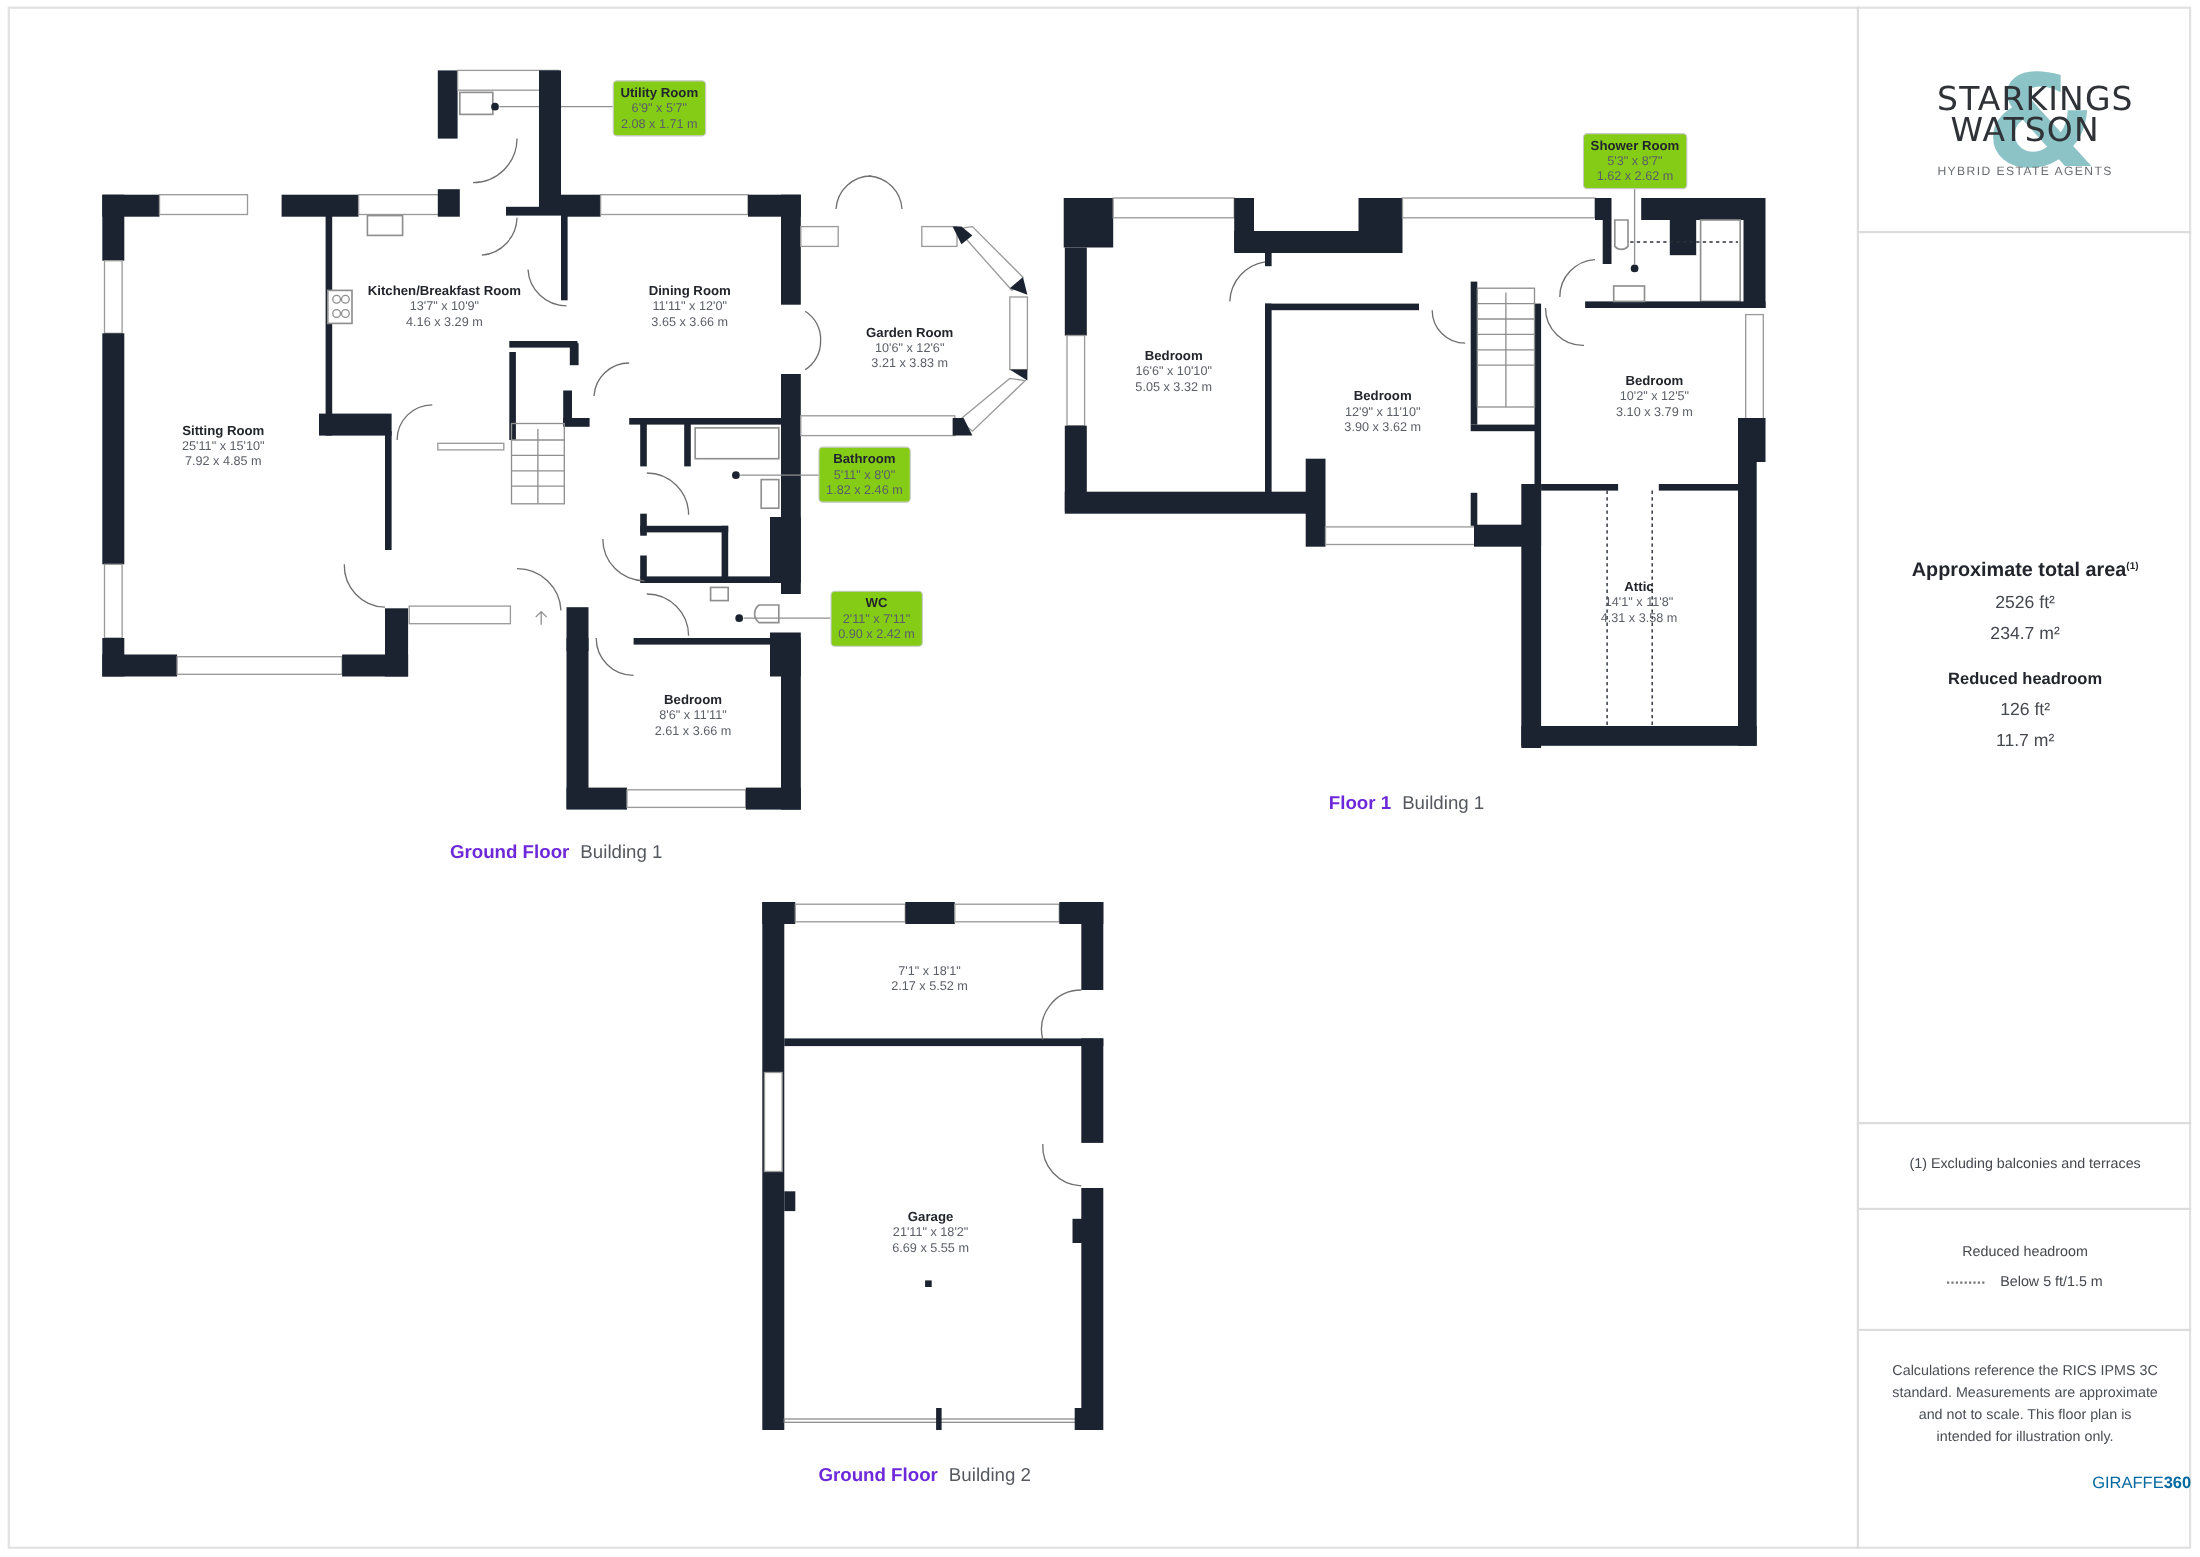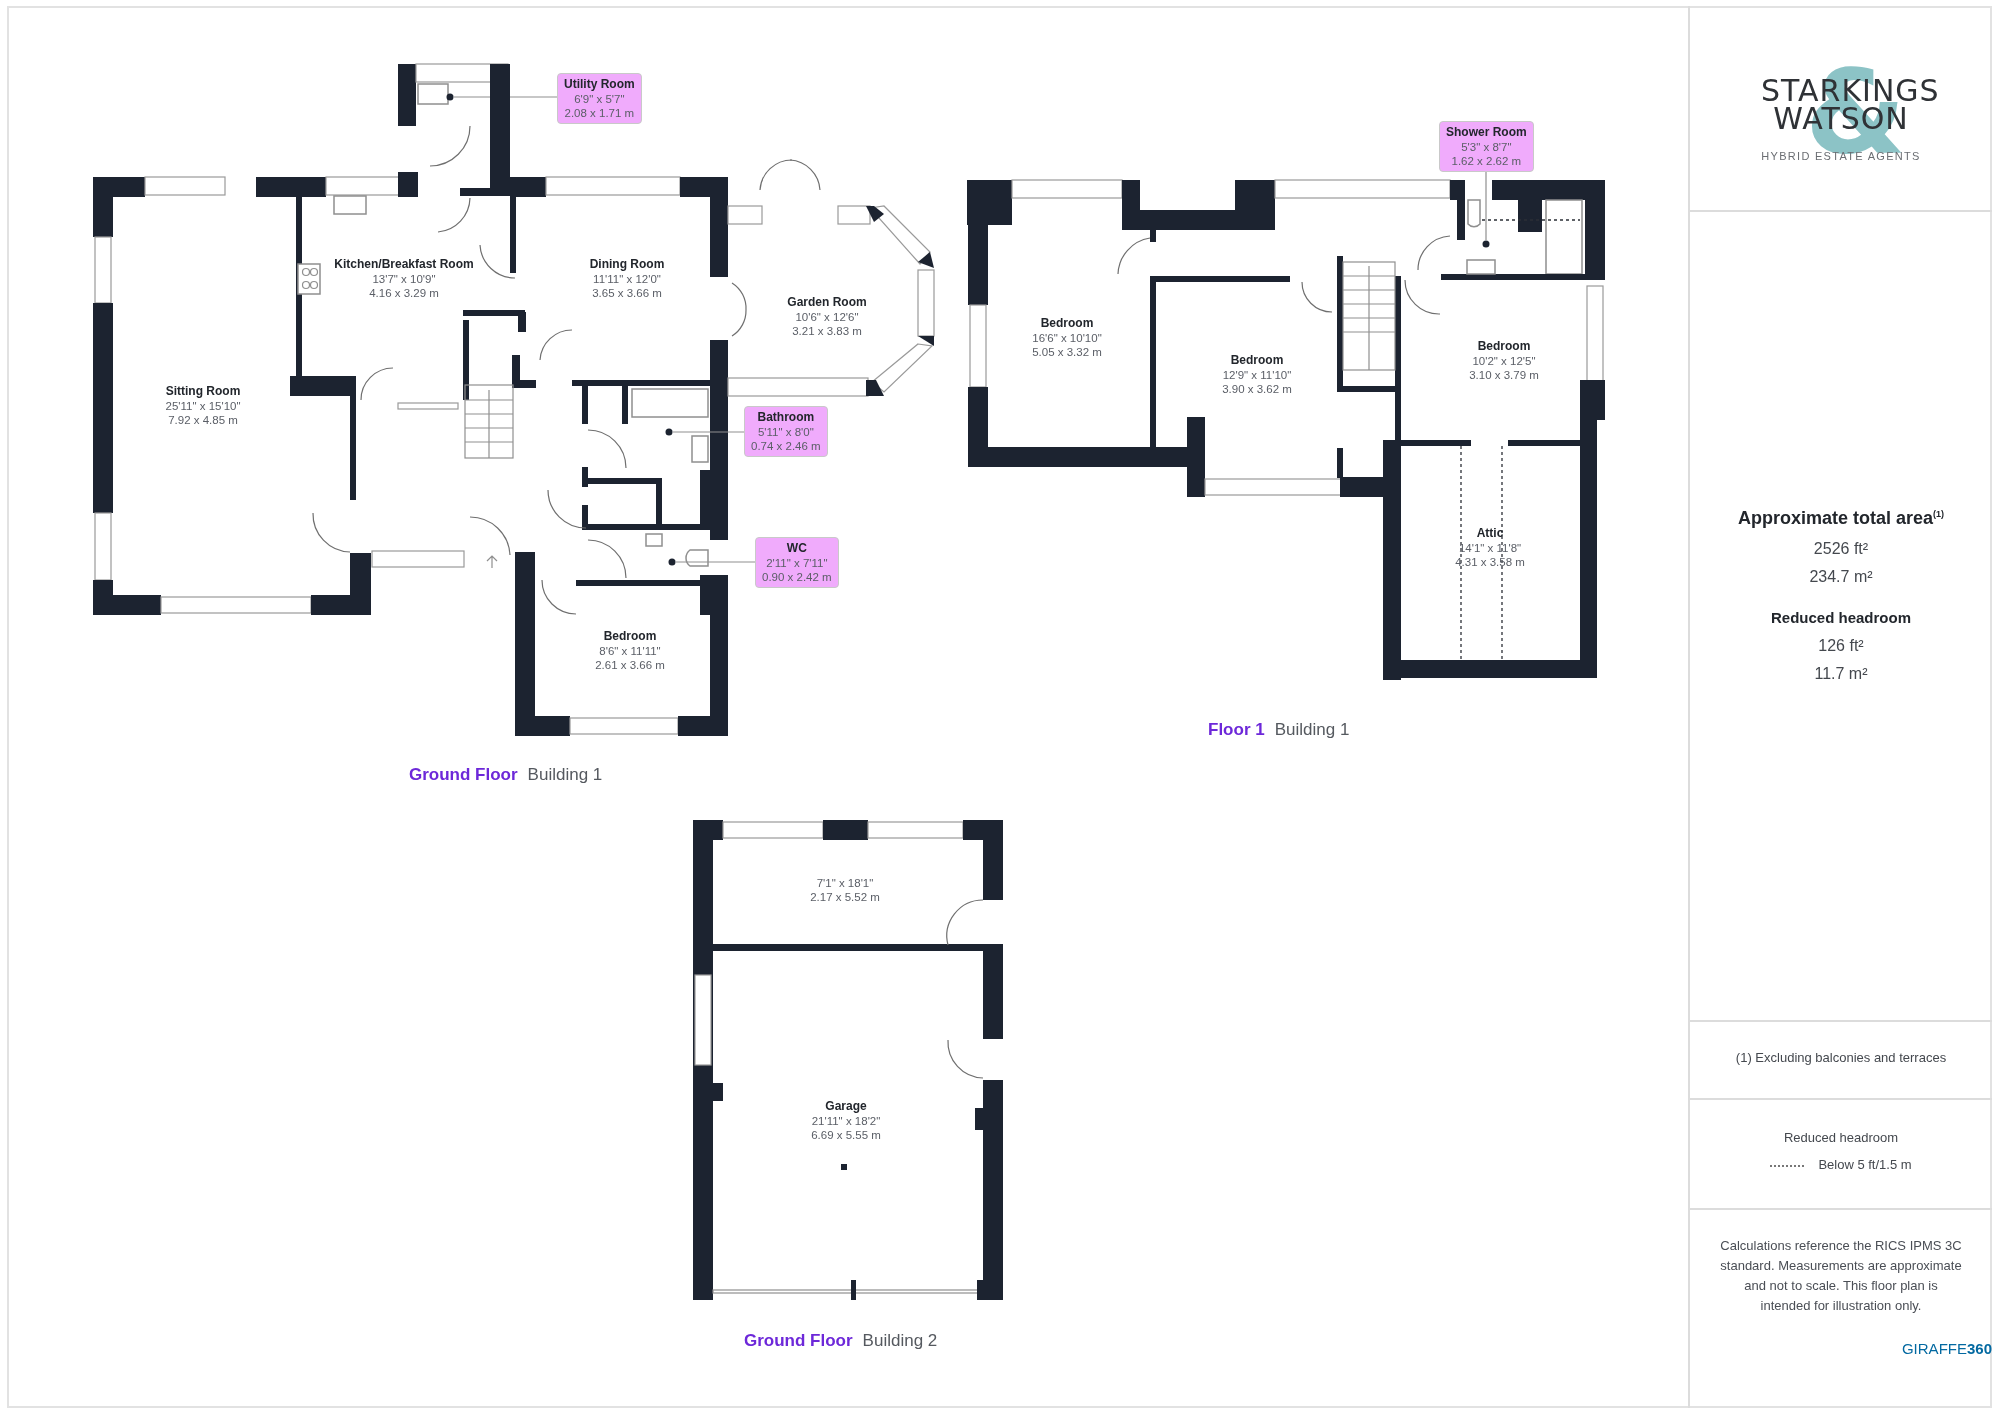--- a/index.html
+++ b/index.html
@@ -12,21 +12,21 @@
   .wall { fill:#1c2330; }
   .win { fill:#ffffff; stroke:#9a9a9a; stroke-width:1.2; }
   .thin { fill:none; stroke:#8f8f8f; stroke-width:1.2; }
   .door { fill:none; stroke:#6f6f6f; stroke-width:1.2; }
   .dash { fill:none; stroke:#2b2f36; stroke-width:1.3; stroke-dasharray:3 3; }
   .fixture { fill:#ffffff; stroke:#8f8f8f; stroke-width:1.5; }
 
   .room { position:absolute; text-align:center; transform:translateX(-50%); white-space:nowrap; }
   .room .name { font-weight:bold; font-size:12px; color:#22262c; line-height:15px; }
   .room .dim { font-size:11.5px; color:#5a5e66; line-height:14px; }
-  .callout { position:absolute; border:1.5px solid #c9c9c9; border-radius:4px; background:#f0abfc;
+  .callout { position:absolute; border:1.5px solid #c9c9c9; border-radius:4px; background:#84cc16;
              padding:3px 6px; text-align:center; white-space:nowrap; }
   .callout .name { font-weight:bold; font-size:12px; color:#22262c; line-height:15px; }
   .callout .dim { font-size:11.5px; color:#5a5e66; line-height:14px; }
 
   .floor-label { position:absolute; font-size:17px; white-space:nowrap; }
   .floor-label .fl { font-weight:bold; color:#6d28d9; margin-right:10px; }
   .floor-label .bl { color:#55595f; }
 
   .panel { position:absolute; left:1688px; top:6px; width:304px; height:1402px;
            border-left:2px solid #dcdcdc; box-sizing:border-box; }
@@ -280,21 +280,21 @@
     <div class="dim">3.21 x 3.83 m</div>
   </div>
   <div class="callout" style="left:557px;top:73px;">
     <div class="name">Utility Room</div>
     <div class="dim">6'9" x 5'7"</div>
     <div class="dim">2.08 x 1.71 m</div>
   </div>
   <div class="callout" style="left:744px;top:406px;">
     <div class="name">Bathroom</div>
     <div class="dim">5'11" x 8'0"</div>
-    <div class="dim">0.74 x 2.46 m</div>
+    <div class="dim">1.82 x 2.46 m</div>
   </div>
   <div class="callout" style="left:755px;top:537px;">
     <div class="name">WC</div>
     <div class="dim">2'11" x 7'11"</div>
     <div class="dim">0.90 x 2.42 m</div>
   </div>
   <div class="room" style="left:630px;top:629px;">
     <div class="name">Bedroom</div>
     <div class="dim">8'6" x 11'11"</div>
     <div class="dim">2.61 x 3.66 m</div>

